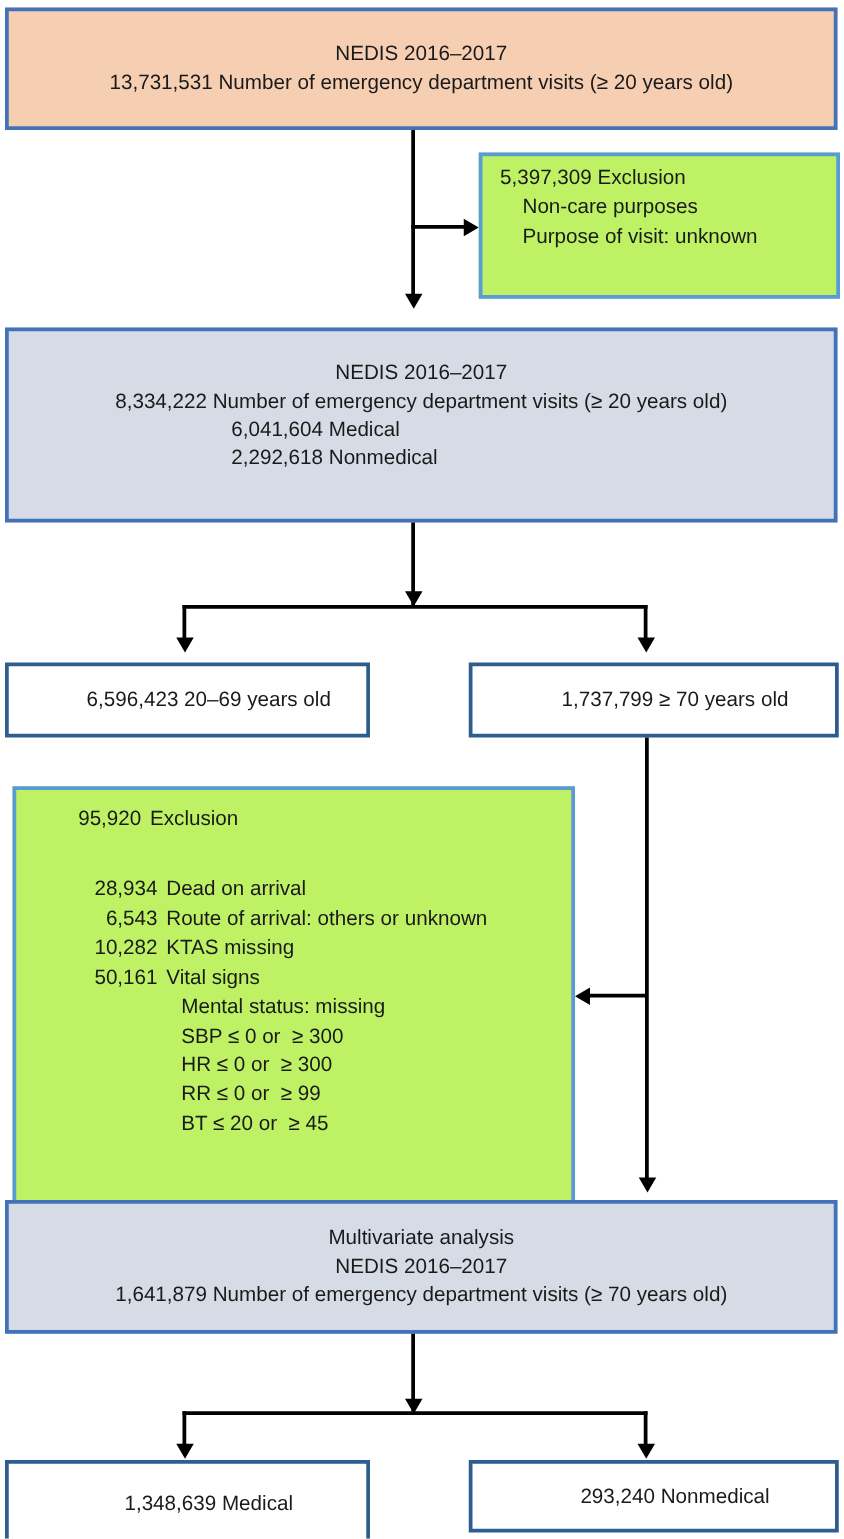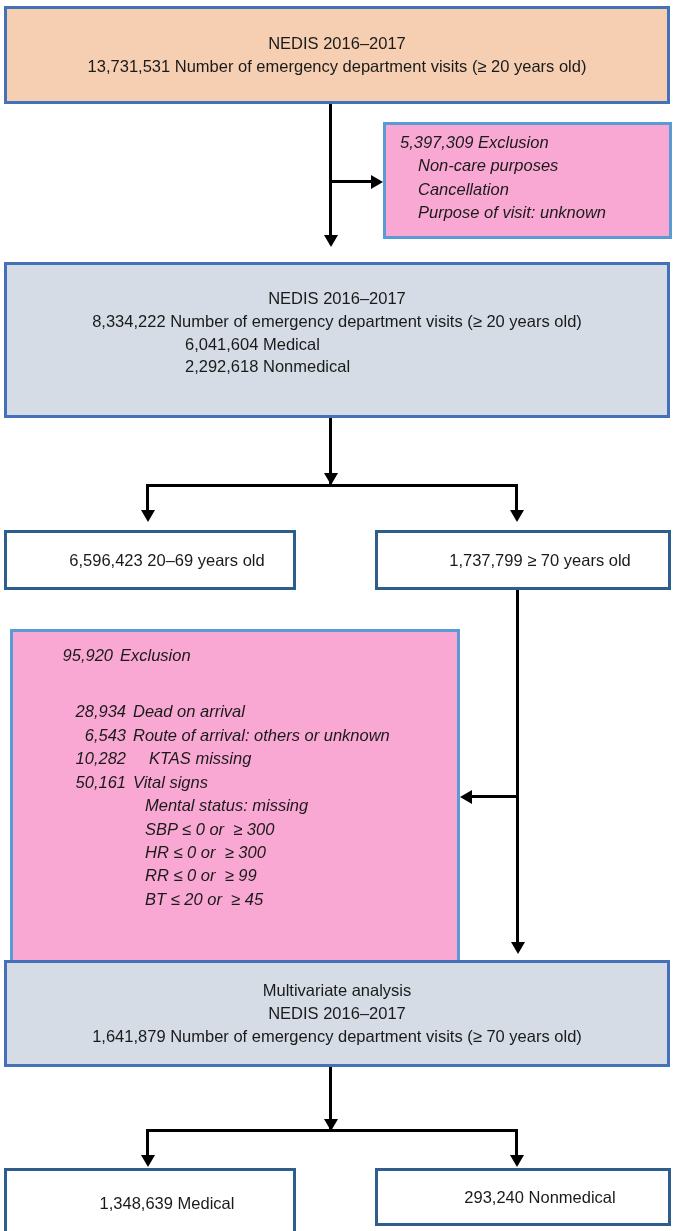--- a/index.html
+++ b/index.html
@@ -29,23 +29,22 @@
   }
   .box-peach {
     background: #f6cfb2;
     border: 3px solid #4372b8;
   }
   .box-bluegray {
     background: #d5dce6;
     border: 3px solid #4372b8;
   }
   .box-white-lightblue {
-    background: #f9a8d4;
+    background: #bef264;
     border: 3px solid #5b9bd5;
-    font-style: italic;
   }
   .box-white-navy {
     background: #ffffff;
     border: 3px solid #2e5e8e;
     padding-left: 34px;
   }
 
   .line {
     font-size: 16.5px;
     line-height: 1.38;
@@ -114,23 +113,20 @@
 
   <div class="box box-white-lightblue" style="left:383px; top:122px; width:289px; height:117px; padding:6px 0 6px 14px; justify-content:flex-start;">
     <div class="row">
       <span class="num" style="width:72px;">5,397,309</span>
       <span class="lbl" style="margin-left:6px;">Exclusion</span>
     </div>
     <div class="row" style="padding-left:18px;">
       <span class="lbl">Non-care purposes</span>
     </div>
     <div class="row" style="padding-left:18px;">
-      <span class="lbl">Cancellation</span>
-    </div>
-    <div class="row" style="padding-left:18px;">
       <span class="lbl">Purpose of visit: unknown</span>
     </div>
   </div>
 
   <div class="box box-bluegray" style="left:4px; top:262px; width:666px; height:156px; justify-content:flex-start; padding-top:22px;">
     <div class="line center">NEDIS 2016–2017</div>
     <div class="line center">8,334,222 Number of emergency department visits (≥ 20 years old)</div>
     <div class="line" style="padding-left:178px;">6,041,604 Medical</div>
     <div class="line" style="padding-left:178px;">2,292,618 Nonmedical</div>
   </div>
@@ -164,21 +160,21 @@
     <div class="row" style="padding-left:13px;">
       <span class="num" style="width:66px;">28,934</span>
       <span class="lbl" style="margin-left:7px;margin-top:33px;">Dead on arrival</span>
     </div>
     <div class="row" style="padding-left:13px;">
       <span class="num" style="width:66px;">6,543</span>
       <span class="lbl" style="margin-left:7px;">Route of arrival: others or unknown</span>
     </div>
     <div class="row" style="padding-left:13px;">
       <span class="num" style="width:66px;">10,282</span>
-      <span class="lbl" style="margin-left:23px;">KTAS missing</span>
+      <span class="lbl" style="margin-left:7px;">KTAS missing</span>
     </div>
     <div class="row" style="padding-left:13px;">
       <span class="num" style="width:66px;">50,161</span>
       <span class="lbl" style="margin-left:7px;">Vital signs</span>
     </div>
     <div class="row" style="padding-left:98px;">
       <span class="lbl">Mental status: missing</span>
     </div>
     <div class="row" style="padding-left:98px;">
       <span class="lbl">SBP ≤ 0 or  ≥ 300</span>

